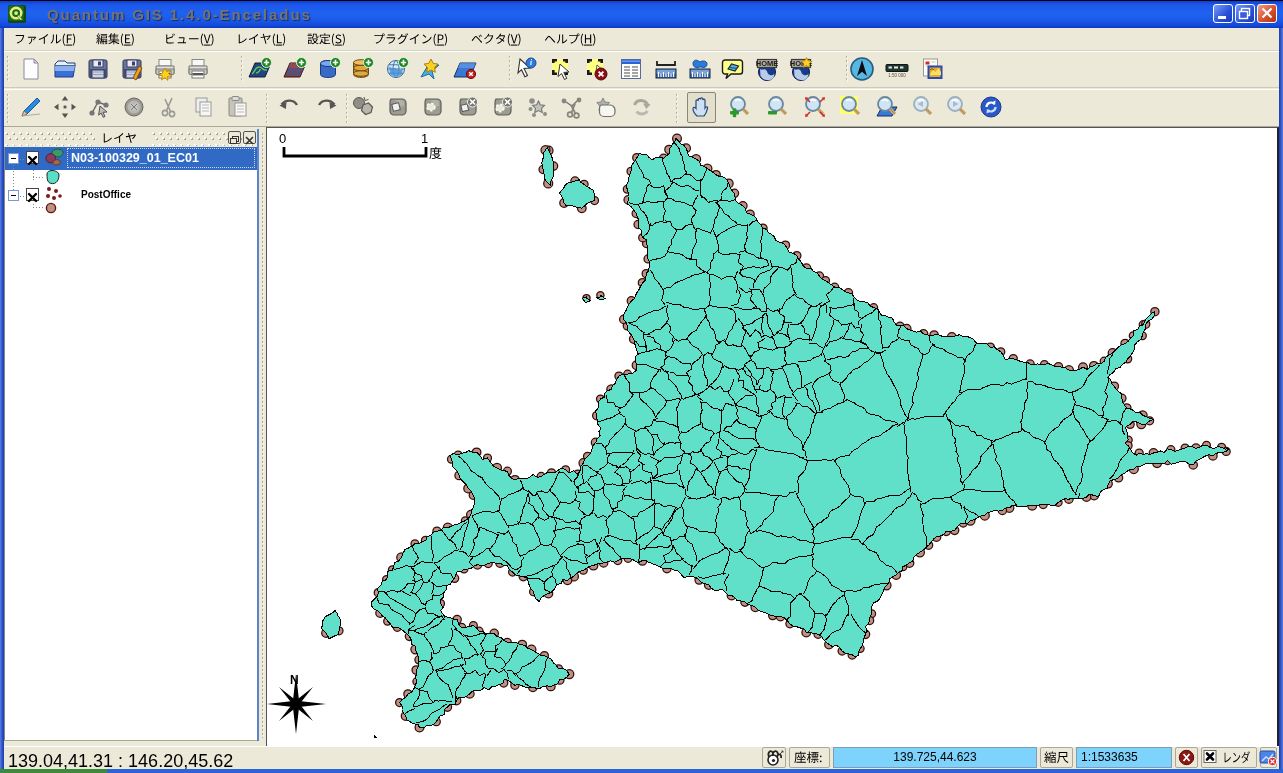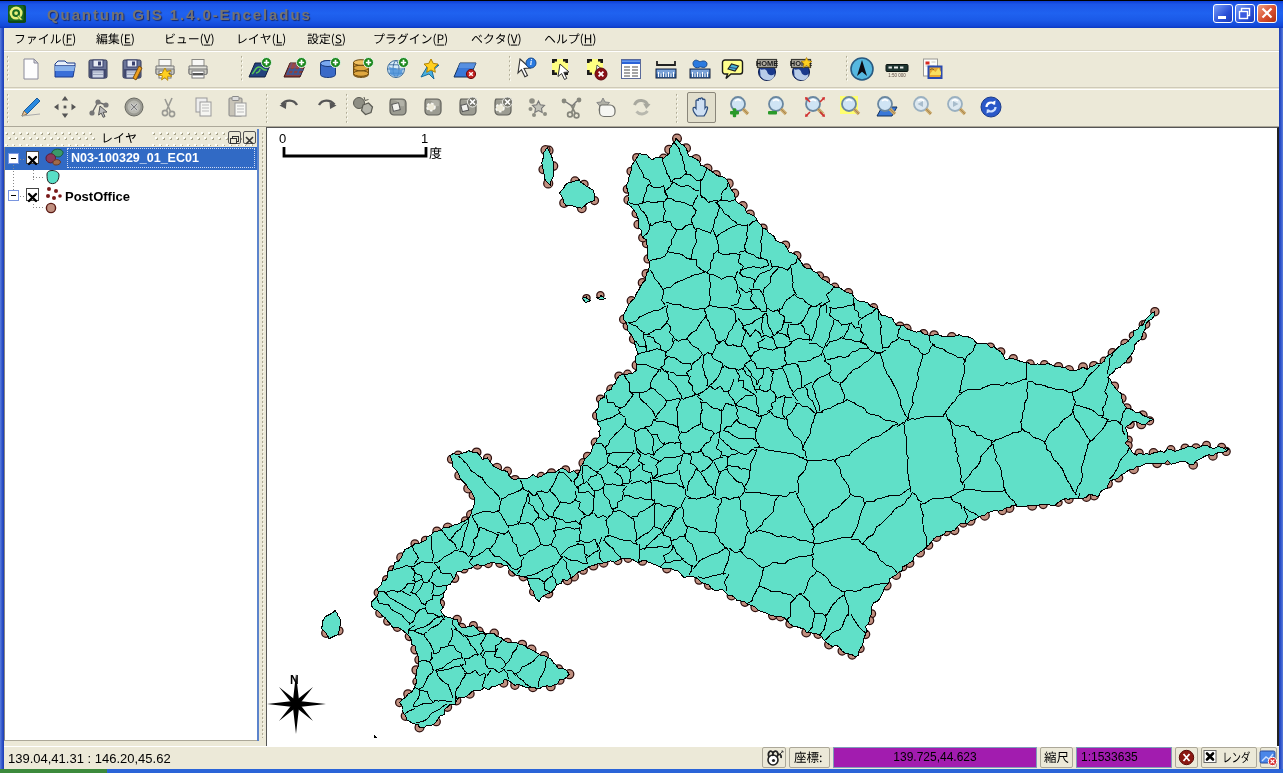--- a/index.html
+++ b/index.html
@@ -1,17 +1,17 @@
 <!DOCTYPE html>
 <html><head><meta charset="utf-8"><style>
 *{margin:0;padding:0;box-sizing:border-box}
 body{width:1283px;height:773px;overflow:hidden;font-family:"Liberation Sans",sans-serif;background:#ece9d8;position:relative}
 .abs{position:absolute}
 .grip{position:absolute;width:5px;background:radial-gradient(circle 1.1px at 1.6px 1.6px,#b0ac96 60%,transparent 65%),radial-gradient(circle 1.1px at 2.8px 2.8px,#fdfdf4 60%,transparent 65%);background-size:5px 4.5px}
-.inp{position:absolute;background:#a21caf;border:1px solid #7f9db9;font-size:12px;color:#000}
+.inp{position:absolute;background:#7dd3fc;border:1px solid #7f9db9;font-size:12px;color:#000}
 .panel{position:absolute;border:1px solid #aca899;border-radius:2px}
 
 </style></head><body>
 <div class="abs" style="left:0;top:0;width:1283px;height:1px;background:#000"></div>
 <div class="abs" style="left:0;top:1px;width:1283px;height:27px;background:linear-gradient(#0c3dd2 0%,#1c55e8 12%,#1f62f0 45%,#1b5ae8 70%,#1348d8 92%,#0c38c0 100%)"></div>
 <svg class="abs" style="left:8px;top:5px" width="18" height="18" viewBox="0 0 20 20">
 <rect width="20" height="20" rx="2" fill="#0f4a14"></rect>
     <rect x="0.5" y="0.5" width="17" height="17" rx="2" fill="#1a6a20"></rect>
 <circle cx="9" cy="9" r="7.2" fill="#e6ee7a"></circle>
     <circle cx="9" cy="9" r="4.4" fill="#1a6a20"></circle>
@@ -446,21 +446,21 @@
   </svg>
 <svg class="abs" style="left:44px;top:185px" width="20" height="20" viewBox="0 0 20 20">
 <g fill="#7a1a1a">
       <circle cx="5" cy="4" r="2"></circle>
       <circle cx="12" cy="6" r="2"></circle>
       <circle cx="4" cy="11" r="2"></circle>
       <circle cx="10" cy="13" r="2"></circle>
       <circle cx="16" cy="11" r="1.8"></circle>
     </g>
   </svg>
-<div class="abs" style="left:65px;top:189px;font-size:13px;font-weight:bold;color:#000">PostOffice</div>
+<div class="abs" style="left:81px;top:189px;font-size:10px;font-weight:bold;color:#000">PostOffice</div>
 <svg class="abs" style="left:44px;top:201px" width="16" height="14" viewBox="0 0 16 14">
     <circle cx="7" cy="7" r="4.6" fill="#C09080" stroke="#5a1a14" stroke-width="1.4"></circle>
   </svg>
 <div class="abs" style="left:257px;top:129px;width:2px;height:612px;background:#5c84cc"></div>
 <div class="abs" style="left:261px;top:132px;width:4px;height:606px;background:radial-gradient(circle 1.1px at 1.4px 2px,#b0ac96 60%,transparent 65%),radial-gradient(circle 1.1px at 2.6px 4px,#fdfdf4 60%,transparent 65%);background-size:4px 4px"></div>
 <div class="abs" style="left:266px;top:127px;width:1013px;height:619px;background:#fff;border-left:1px solid #555;border-top:1px solid #555;border-right:2px solid #222"></div>
 <div class="abs" style="left:267px;top:129px;width:1010px;height:616px;overflow:hidden">
     <svg width="1011" height="616" viewBox="267 129 1011 616" style="position:absolute;left:0;top:0">
 <g fill="#C09080" stroke="#2E0F0D" stroke-width="1.25">
 <circle cx="686.0" cy="148.3" r="4.4"></circle>
@@ -1356,21 +1356,21 @@
 <text x="421" y="143" font-family="Liberation Sans" font-size="13" fill="#000">1</text>
 <path transform="translate(429,158)" d="M5.018 -8.411V-7.279999999999999H2.925V-6.473999999999999H5.018V-4.316H10.075V-6.473999999999999H12.181V-7.279999999999999H10.075V-8.411H9.113V-7.279999999999999H5.954V-8.411ZM9.113 -6.473999999999999V-5.096H5.954V-6.473999999999999ZM9.854 -2.678C9.308 -2.002 8.554 -1.456 7.657 -1.027C6.773 -1.4689999999999999 6.032 -2.015 5.5249999999999995 -2.678ZM3.1069999999999998 -3.484V-2.678H5.083L4.5889999999999995 -2.483C5.109 -1.742 5.811 -1.1179999999999999 6.643 -0.611C5.4079999999999995 -0.182 4.0169999999999995 0.078 2.6 0.221C2.756 0.429 2.951 0.8059999999999999 3.016 1.04C4.654 0.845 6.239999999999999 0.494 7.630999999999999 -0.091C8.866 0.481 10.334999999999999 0.858 11.921 1.066C12.051 0.819 12.285 0.429 12.492999999999999 0.221C11.102 0.078 9.789 -0.19499999999999998 8.671 -0.598C9.776 -1.2349999999999999 10.686 -2.08 11.270999999999999 -3.198L10.66 -3.5229999999999997L10.491 -3.484ZM1.573 -9.633V-5.8759999999999994C1.573 -3.9909999999999997 1.482 -1.339 0.40299999999999997 0.52C0.637 0.624 1.04 0.884 1.2089999999999999 1.053C2.34 -0.9099999999999999 2.509 -3.8609999999999998 2.509 -5.8759999999999994V-8.748999999999999H12.258999999999999V-9.633H7.3839999999999995V-10.92H6.383V-9.633Z" fill="#000"></path>
 <g fill="#000">
         <path d="M296.0,674.0 L299.1,700.9 L326.0,704.0 L299.1,707.1 L296.0,734.0 L292.9,707.1 L266.0,704.0 L292.9,700.9Z"></path>
         <path d="M313.0,687.0 L299.6,704.0 L313.0,721.0 L296.0,707.6 L279.0,721.0 L292.4,704.0 L279.0,687.0 L296.0,700.4Z"></path>
       </g>
 <text x="290" y="684" font-family="Liberation Sans" font-size="12" font-weight="bold" fill="#000">N</text>
 </svg>
   </div>
 <div class="abs" style="left:0;top:746px;width:1283px;height:23px;background:#ece9d8;border-top:1px solid #fff"></div>
-<div class="abs" style="left:8px;top:751px;font-size:13px;color:#000">139.04,41.31 : 146.20,45.62</div>
+<div class="abs" style="left:8px;top:751px;font-size:18px;color:#000">139.04,41.31 : 146.20,45.62</div>
 <div class="panel" style="left:762px;top:747px;width:24px;height:21px"><svg width="22" height="19" viewBox="0 0 22 19">
       <circle cx="10" cy="12" r="5" fill="#fff" stroke="#222" stroke-width="1.6"></circle>
       <circle cx="10.5" cy="12.5" r="1.6" fill="#222"></circle>
       <path d="M6 9C4 4 8 1 10 5M10 8c-1-5 4-7 5-2M14 9c1-4 5-3 4 1" fill="none" stroke="#222" stroke-width="1.8"></path>
       <path d="M17 6l3-3M18.5 3h1.5v1.5" stroke="#444" stroke-width="1"></path>
     </svg></div>
 <div class="panel" style="left:789px;top:747px;width:41px;height:21px"></div>
 <svg class="abs" style="left:789px;top:747px" width="41" height="21">
     <path transform="translate(5,15)" d="M9.4375 -7.575C9.1875 -6.0625 8.5875 -4.875 7.5625 -4.125V-7.7875000000000005H6.65V-2.85H3.1875V-2.0125H6.65V-0.15000000000000002H2.375V0.675H11.912500000000001V-0.15000000000000002H7.5625V-2.0125H11.137500000000001V-2.85H7.5625V-4.075C7.7625 -3.9375 8.0875 -3.6625 8.200000000000001 -3.5250000000000004C8.75 -3.9625000000000004 9.200000000000001 -4.5125 9.55 -5.175000000000001C10.225000000000001 -4.5875 10.9375 -3.9000000000000004 11.3375 -3.45L11.925 -4.0875C11.4875 -4.5875 10.625 -5.3375 9.887500000000001 -5.9375C10.0625 -6.4125000000000005 10.200000000000001 -6.925000000000001 10.287500000000001 -7.4750000000000005ZM4.4 -7.575C4.1625000000000005 -5.987500000000001 3.5875000000000004 -4.7125 2.5125 -3.9250000000000003C2.7125000000000004 -3.8000000000000003 3.075 -3.5125 3.2125000000000004 -3.3625000000000003C3.7750000000000004 -3.825 4.2375 -4.425 4.575 -5.1375C5.0875 -4.65 5.6000000000000005 -4.1000000000000005 5.8875 -3.7125000000000004L6.45 -4.3375C6.125 -4.7625 5.4750000000000005 -5.4 4.9 -5.9125000000000005C5.0625 -6.4 5.1875 -6.925000000000001 5.275 -7.5ZM1.4000000000000001 -9.175V-5.7C1.4000000000000001 -3.8875 1.3125 -1.3625 0.3375 0.4375C0.5625 0.5375 0.9625 0.8 1.1375 0.9625C2.1625 -0.9500000000000001 2.325 -3.7750000000000004 2.325 -5.7V-8.3H11.8625V-9.175H7.1000000000000005V-10.5H6.1375V-9.175Z M17.9875 -4.55V-3.825H23.8625V-4.55ZM22.1625 -1.3875000000000002C22.7875 -0.7875000000000001 23.5375 0.05 23.887500000000003 0.5750000000000001L24.5875 0.07500000000000001C24.225 -0.4625 23.4625 -1.25 22.825000000000003 -1.8250000000000002ZM18.65 -1.8625C18.2375 -1.2375 17.4625 -0.47500000000000003 16.7375 0.0C16.9375 0.15000000000000002 17.1875 0.3875 17.325 0.5625C18.0875 0.05 18.875 -0.7125 19.3625 -1.4625000000000001ZM17.6625 -8.3V-5.300000000000001H24.1875V-8.3H22.200000000000003V-9.175H24.5V-9.950000000000001H17.2625V-9.175H19.5125V-8.3ZM20.275 -9.175H21.425V-8.3H20.275ZM17.2 -2.9250000000000003V-2.1375H20.3875V0.0625C20.3875 0.1875 20.35 0.225 20.1875 0.23750000000000002C20.0375 0.25 19.575 0.25 18.9625 0.225C19.0875 0.4625 19.2125 0.775 19.25 1.0125C20.0375 1.0125 20.5375 1.0 20.8625 0.875C21.1875 0.7375 21.262500000000003 0.5 21.262500000000003 0.07500000000000001V-2.1375H24.5V-2.9250000000000003ZM18.45 -7.5625H19.575V-6.025H18.45ZM20.2625 -7.5625H21.425V-6.025H20.2625ZM22.125 -7.5625H23.3625V-6.025H22.125ZM14.9 -10.5V-7.7875000000000005H13.15V-6.9125000000000005H14.8C14.4375 -5.2125 13.675 -3.2375000000000003 12.8875 -2.1875C13.0375 -1.975 13.2625 -1.625 13.3625 -1.375C13.9375 -2.1875 14.475 -3.5 14.9 -4.8500000000000005V0.9875H15.7625V-4.9375C16.1375 -4.325 16.575 -3.5500000000000003 16.75 -3.1375L17.2625 -3.8375000000000004C17.05 -4.1875 16.1 -5.612500000000001 15.7625 -6.050000000000001V-6.9125000000000005H17.175V-7.7875000000000005H15.7625V-10.5Z M26.7375 -4.875C27.1875 -4.875 27.5625 -5.2250000000000005 27.5625 -5.75C27.5625 -6.2625 27.1875 -6.625 26.7375 -6.625C26.275 -6.625 25.9125 -6.2625 25.9125 -5.75C25.9125 -5.2250000000000005 26.275 -4.875 26.7375 -4.875ZM26.7375 0.1625C27.1875 0.1625 27.5625 -0.1875 27.5625 -0.7000000000000001C27.5625 -1.225 27.1875 -1.5750000000000002 26.7375 -1.5750000000000002C26.275 -1.5750000000000002 25.9125 -1.225 25.9125 -0.7000000000000001C25.9125 -0.1875 26.275 0.1625 26.7375 0.1625Z" fill="#000"></path>
   </svg>

